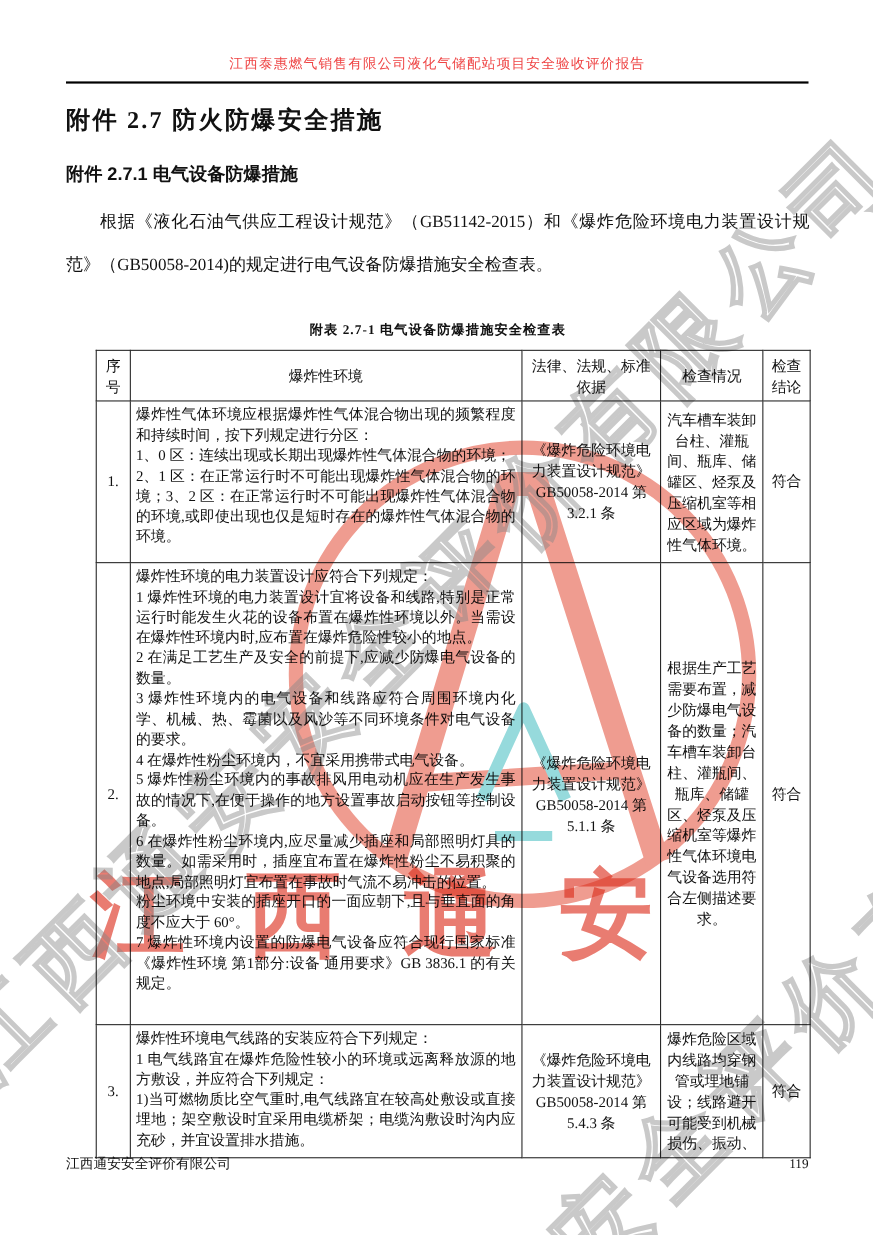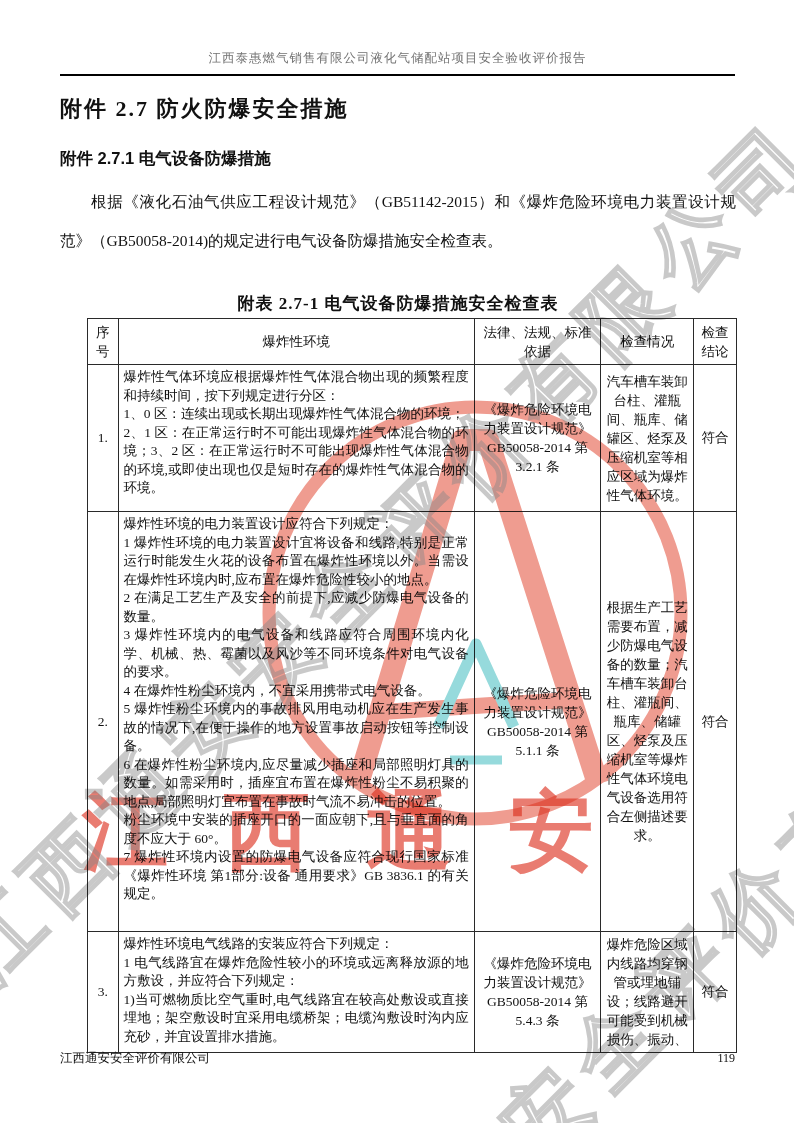--- a/index.html
+++ b/index.html
@@ -15,21 +15,21 @@
     color: #111;
   }
   .content { position: relative; z-index: 2; }
 
   .doc-header {
     position: absolute;
     left: 60px; right: 59px; top: 50px;
     text-align: center;
     font-size: 12.5px;
     letter-spacing: 1px;
-    color: #737373;
+    color: #ef4444;
   }
   .header-rule {
     position: absolute;
     left: 60px; right: 59px; top: 74px;
     border-top: 2px solid #000;
     height: 0;
   }
   .h1-title {
     position: absolute;
     left: 60px; top: 94px;
@@ -50,21 +50,21 @@
     left: 60px; top: 182px; width: 676px;
     font-size: 15.5px;
     line-height: 39px;
     text-align: justify;
     text-indent: 2em;
   }
   .table-caption {
     position: absolute;
     left: 60px; top: 292px; width: 676px;
     text-align: center;
-    font-size: 17px;
+    font-size: 12px;
     font-weight: bold;
     letter-spacing: 1px;
   }
 
   table.check-table {
     position: absolute;
     left: 87px; top: 318px;
     width: 650px;
     border-collapse: collapse;
     table-layout: fixed;

